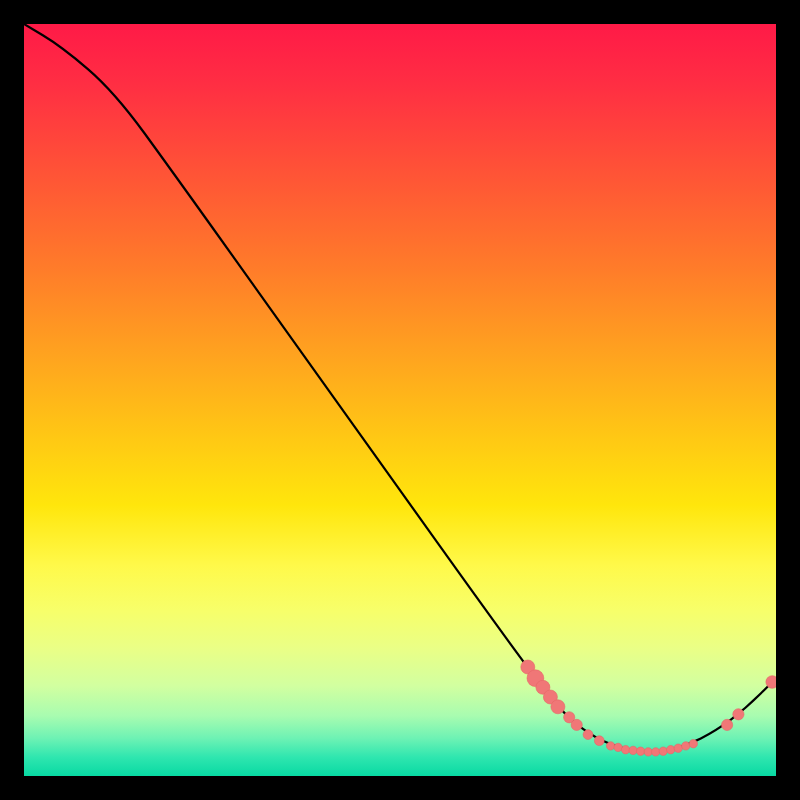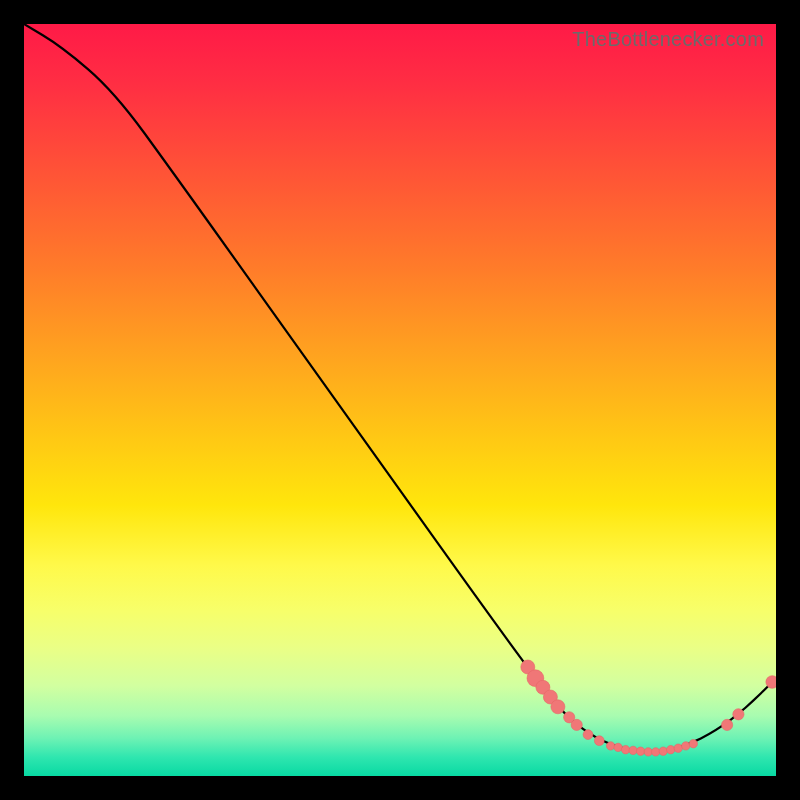--- a/index.html
+++ b/index.html
@@ -89,15 +89,14 @@
           <circle cx="639.2" cy="727.2" r="4.2" fill="#f07777" stroke="#e56666" stroke-width="0.6"></circle>
           <circle cx="646.7" cy="725.7" r="4.2" fill="#f07777" stroke="#e56666" stroke-width="0.6"></circle>
           <circle cx="654.2" cy="724.2" r="4.2" fill="#f07777" stroke="#e56666" stroke-width="0.6"></circle>
           <circle cx="661.8" cy="721.9" r="4.2" fill="#f07777" stroke="#e56666" stroke-width="0.6"></circle>
           <circle cx="669.3" cy="719.7" r="4.2" fill="#f07777" stroke="#e56666" stroke-width="0.6"></circle>
           <circle cx="703.1" cy="700.9" r="5.6" fill="#f07777" stroke="#e56666" stroke-width="0.6"></circle>
           <circle cx="714.4" cy="690.3" r="5.6" fill="#f07777" stroke="#e56666" stroke-width="0.6"></circle>
           <circle cx="748.2" cy="658.0" r="6.3" fill="#f07777" stroke="#e56666" stroke-width="0.6"></circle>
         </g>
     </svg>
-    <div class="attribution">TheBottlenecker.com</div>
   </div>
 </div>
 
 </body></html>

